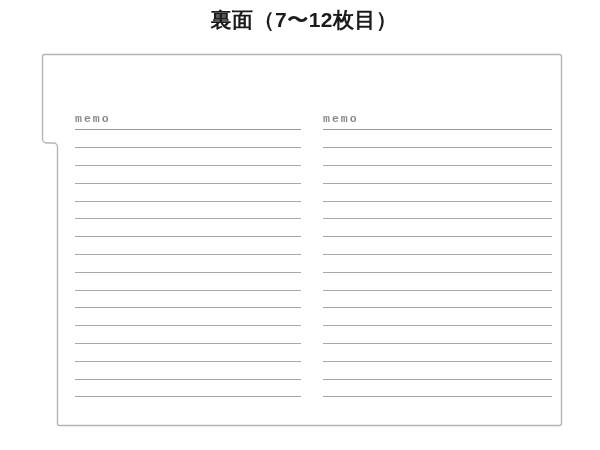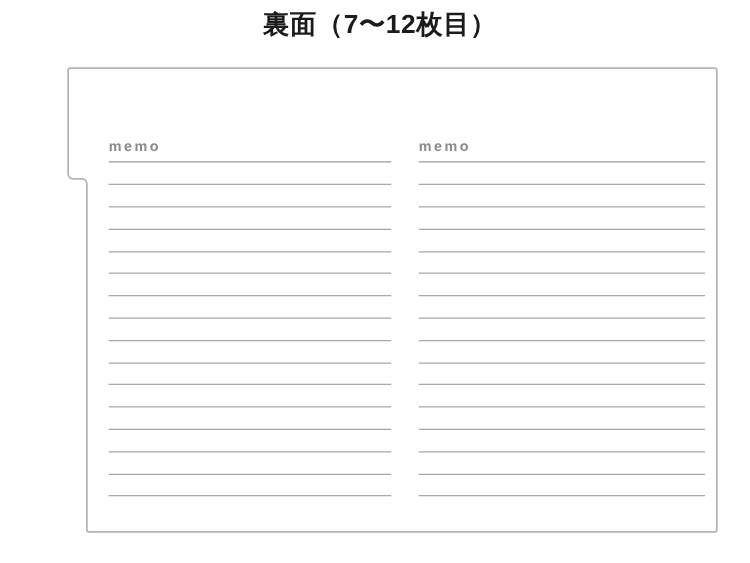--- a/index.html
+++ b/index.html
@@ -24,24 +24,25 @@
     width: 600px;
     text-align: center;
     font-size: 21px;
     line-height: 28px;
     font-weight: 700;
     color: #1b1b1b;
     letter-spacing: 0.5px;
   }
   .card {
     position: absolute;
-    left: 12px;
+    left: 0;
     top: 0;
     width: 552px;
     height: 450px;
+    font-family: Liberation Mono, monospace;
   }
   .card-outline {
     position: absolute;
     left: 0;
     top: 0;
     width: 600px;
     height: 450px;
     display: block;
   }
   .card-outline path {

